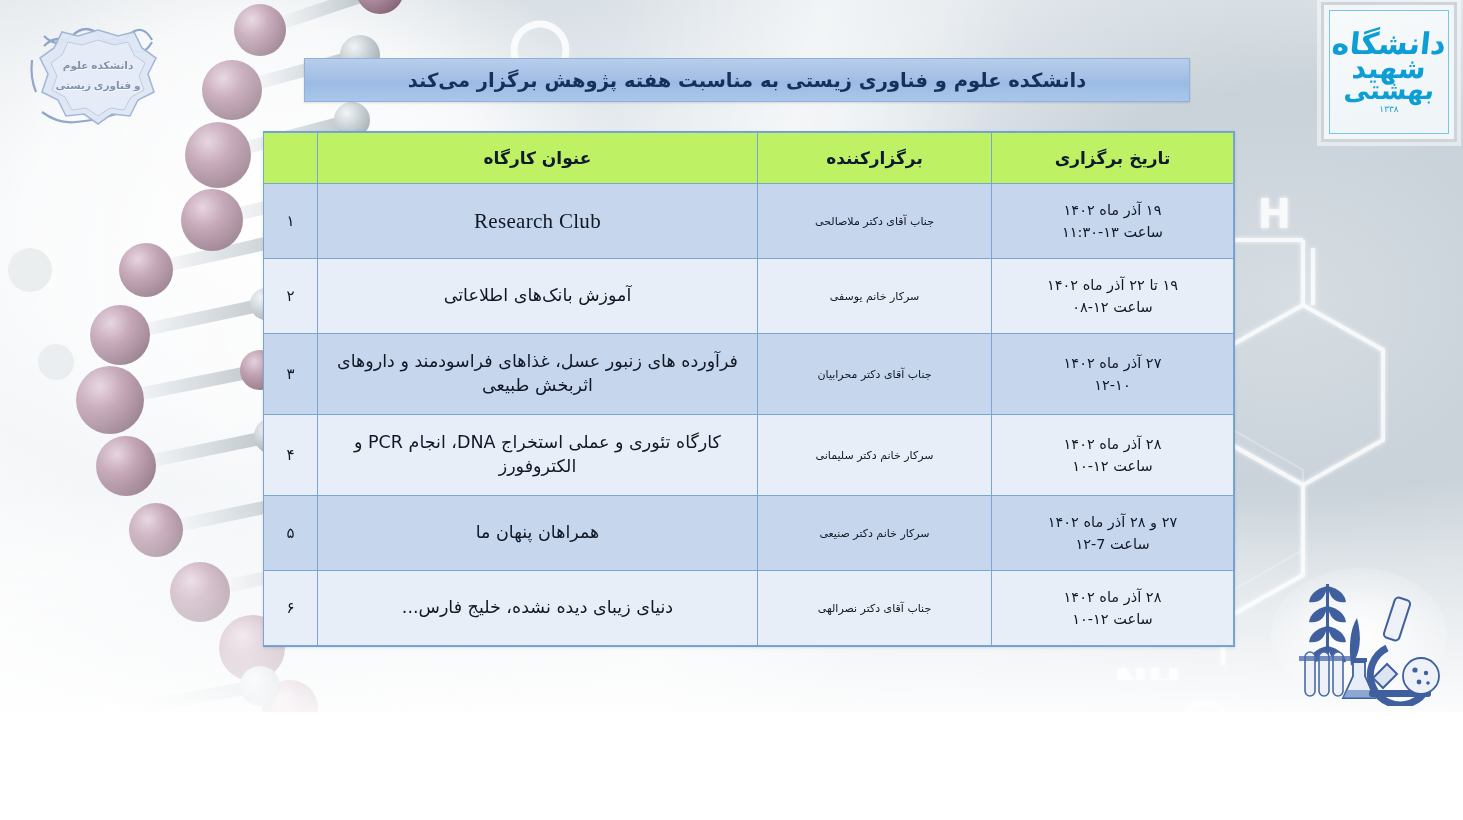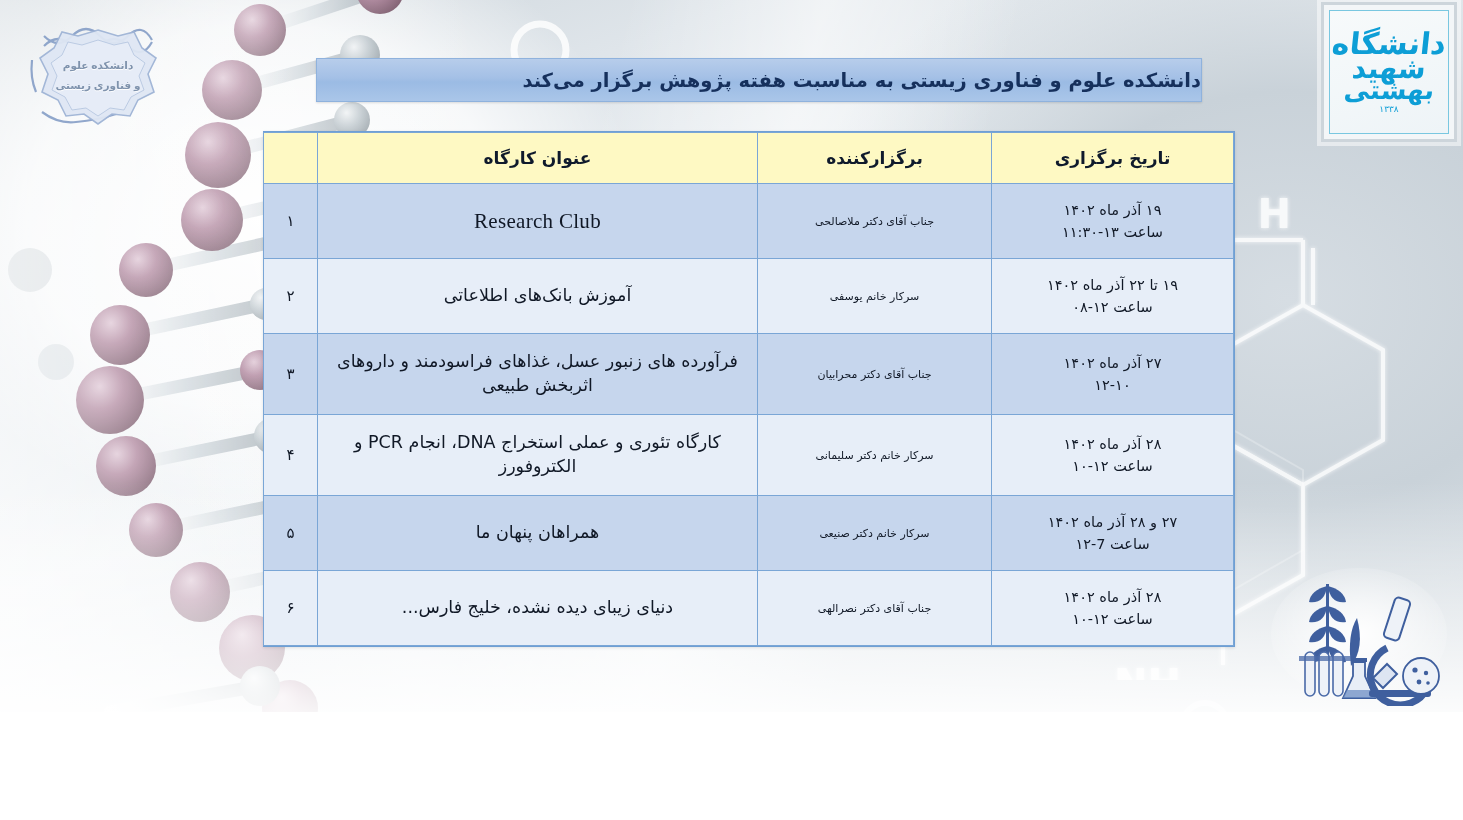--- a/index.html
+++ b/index.html
@@ -73,24 +73,24 @@
   .sbu-w2{font-size:28px;margin-top:-2px;transform:skewX(-4deg);}
   .sbu-w3{font-size:26px;margin-top:-3px;transform:skewX(-5deg);}
   .sbu-year{font-size:9px;color:#0d9ed6;letter-spacing:1px;margin-top:1px;}
 
   .biotech-logo{
     position:absolute;right:14px;bottom:6px;width:180px;height:150px;
   }
 
   
   .title-banner{
-    position:absolute;left:316px;top:58px;width:884px;height:42px;
+    position:absolute;left:304px;top:58px;width:884px;height:42px;
     background:linear-gradient(to bottom,#b7cdeb 0%,#a4c0e6 45%,#9bbbe4 55%,#aac6e9 100%);
     border:1px solid #8fb2dd;
-    display:flex;align-items:center;justify-content:flex-start;
+    display:flex;align-items:center;justify-content:center;
     box-shadow:0 1px 2px rgba(0,0,0,.12);
   }
   .title-banner .t{
     color:#16305c;font-size:19.5px;font-weight:700;
     font-family:"DejaVu Sans",sans-serif;white-space:nowrap;
   }
 
   
   .tablewrap{
     position:absolute;left:263px;top:131px;width:970px;
@@ -105,21 +105,21 @@
   table.sched col.c-title{width:440px;}
   table.sched col.c-host{width:234px;}
   table.sched col.c-date{width:242px;}
 
   table.sched th,table.sched td{
     border:1px solid #7aa6d6;
     text-align:center;vertical-align:middle;
     padding:6px 8px;color:#101826;
   }
   table.sched thead th{
-    background:#fef9c3;height:38px;
+    background:#bef264;height:38px;
     font-size:17px;font-weight:700;color:#0f1a2c;
   }
   tbody tr.odd  td{background:#c6d6ed;}
   tbody tr.even td{background:#e7eef8;}
 
   td.num{font-size:15px;font-weight:400;color:#17202e;}
   td.title{font-size:17.5px;font-weight:400;line-height:1.35;color:#0c1524;}
   td.title.latin{font-family:"Liberation Serif","DejaVu Serif",serif;font-size:21px;letter-spacing:.3px;}
   td.host{font-size:11px;font-weight:400;color:#1a2433;}
   td.date{font-size:14.5px;font-weight:400;line-height:1.55;color:#151e2c;}

